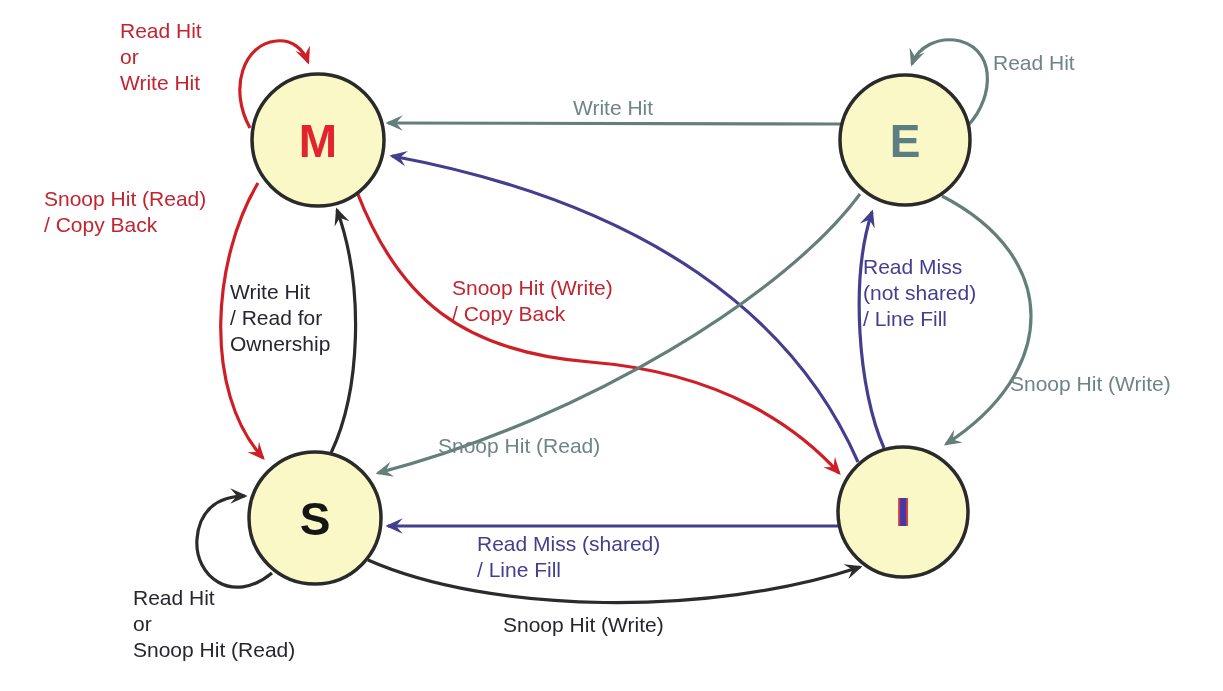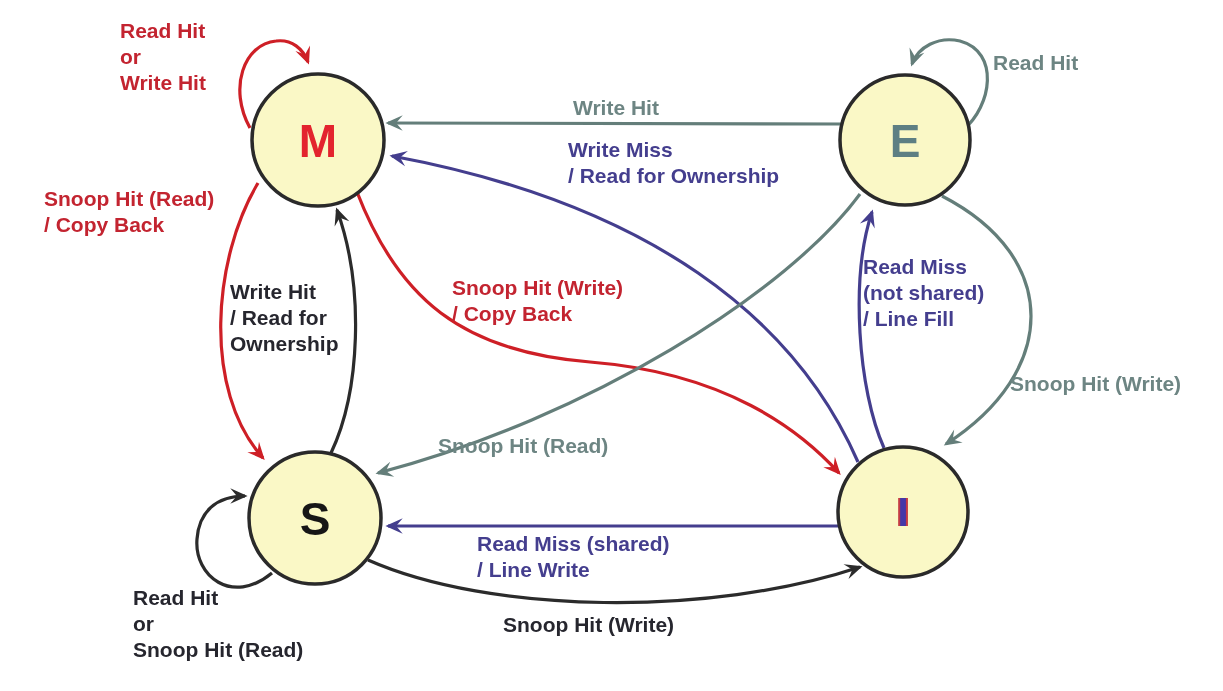--- a/index.html
+++ b/index.html
@@ -45,21 +45,21 @@
     font-size: 46px;
     line-height: 1;
     white-space: pre;
   }
   .node-letter.small { font-size: 40px; }
   .node-letter.fringed {
     text-shadow: -2px 0 0 var(--i_letter_fringe), 2px 0 0 var(--i_letter_fringe);
   }
   .edge-label {
     position: absolute;
-    font-weight: bold;
+    font-weight: normal;
     font-size: 21px;
     line-height: 26px;
     white-space: pre-line;
   }
 </style>
 </head>
 <body>
 
 <div class="canvas">
 
@@ -102,34 +102,32 @@
   <div class="node-letter" style="left:318px; top:142px; color:var(--m_letter);">M</div>
   <div class="node-letter" style="left:905px; top:142px; color:var(--e_letter);">E</div>
   <div class="node-letter" style="left:315px; top:520px; color:var(--s_letter);">S</div>
   <div class="node-letter small fringed" style="left:903px; top:513px; color:var(--i_letter);">I</div>
 
   <div class="edge-label" style="left:120px; top:18px; color:var(--red_text);">Read Hit
 or
 Write Hit</div>
   <div class="edge-label" style="left:993px; top:50px; color:var(--gray_text);">Read Hit</div>
   <div class="edge-label" style="left:573px; top:95px; color:var(--gray_text);">Write Hit</div>
-  <div class="edge-label" style="left:568px; top:137px; color:var(--purple_text);">Write Miss
-/ Read for Ownership</div>
   <div class="edge-label" style="left:44px; top:186px; color:var(--red_text);">Snoop Hit (Read)
 / Copy Back</div>
   <div class="edge-label" style="left:230px; top:279px; color:var(--dark_text);">Write Hit
 / Read for
 Ownership</div>
   <div class="edge-label" style="left:452px; top:275px; color:var(--red_text);">Snoop Hit (Write)
 / Copy Back</div>
   <div class="edge-label" style="left:438px; top:433px; color:var(--gray_text);">Snoop Hit (Read)</div>
   <div class="edge-label" style="left:863px; top:254px; color:var(--purple_text);">Read Miss
 (not shared)
 / Line Fill</div>
   <div class="edge-label" style="left:1010px; top:371px; color:var(--gray_text);">Snoop Hit (Write)</div>
   <div class="edge-label" style="left:477px; top:531px; color:var(--purple_text);">Read Miss (shared)
-/ Line Write</div>
+/ Line Fill</div>
   <div class="edge-label" style="left:503px; top:612px; color:var(--dark_text);">Snoop Hit (Write)</div>
   <div class="edge-label" style="left:133px; top:585px; color:var(--dark_text);">Read Hit
 or
 Snoop Hit (Read)</div>
 
 </div>
 
 </body></html>

